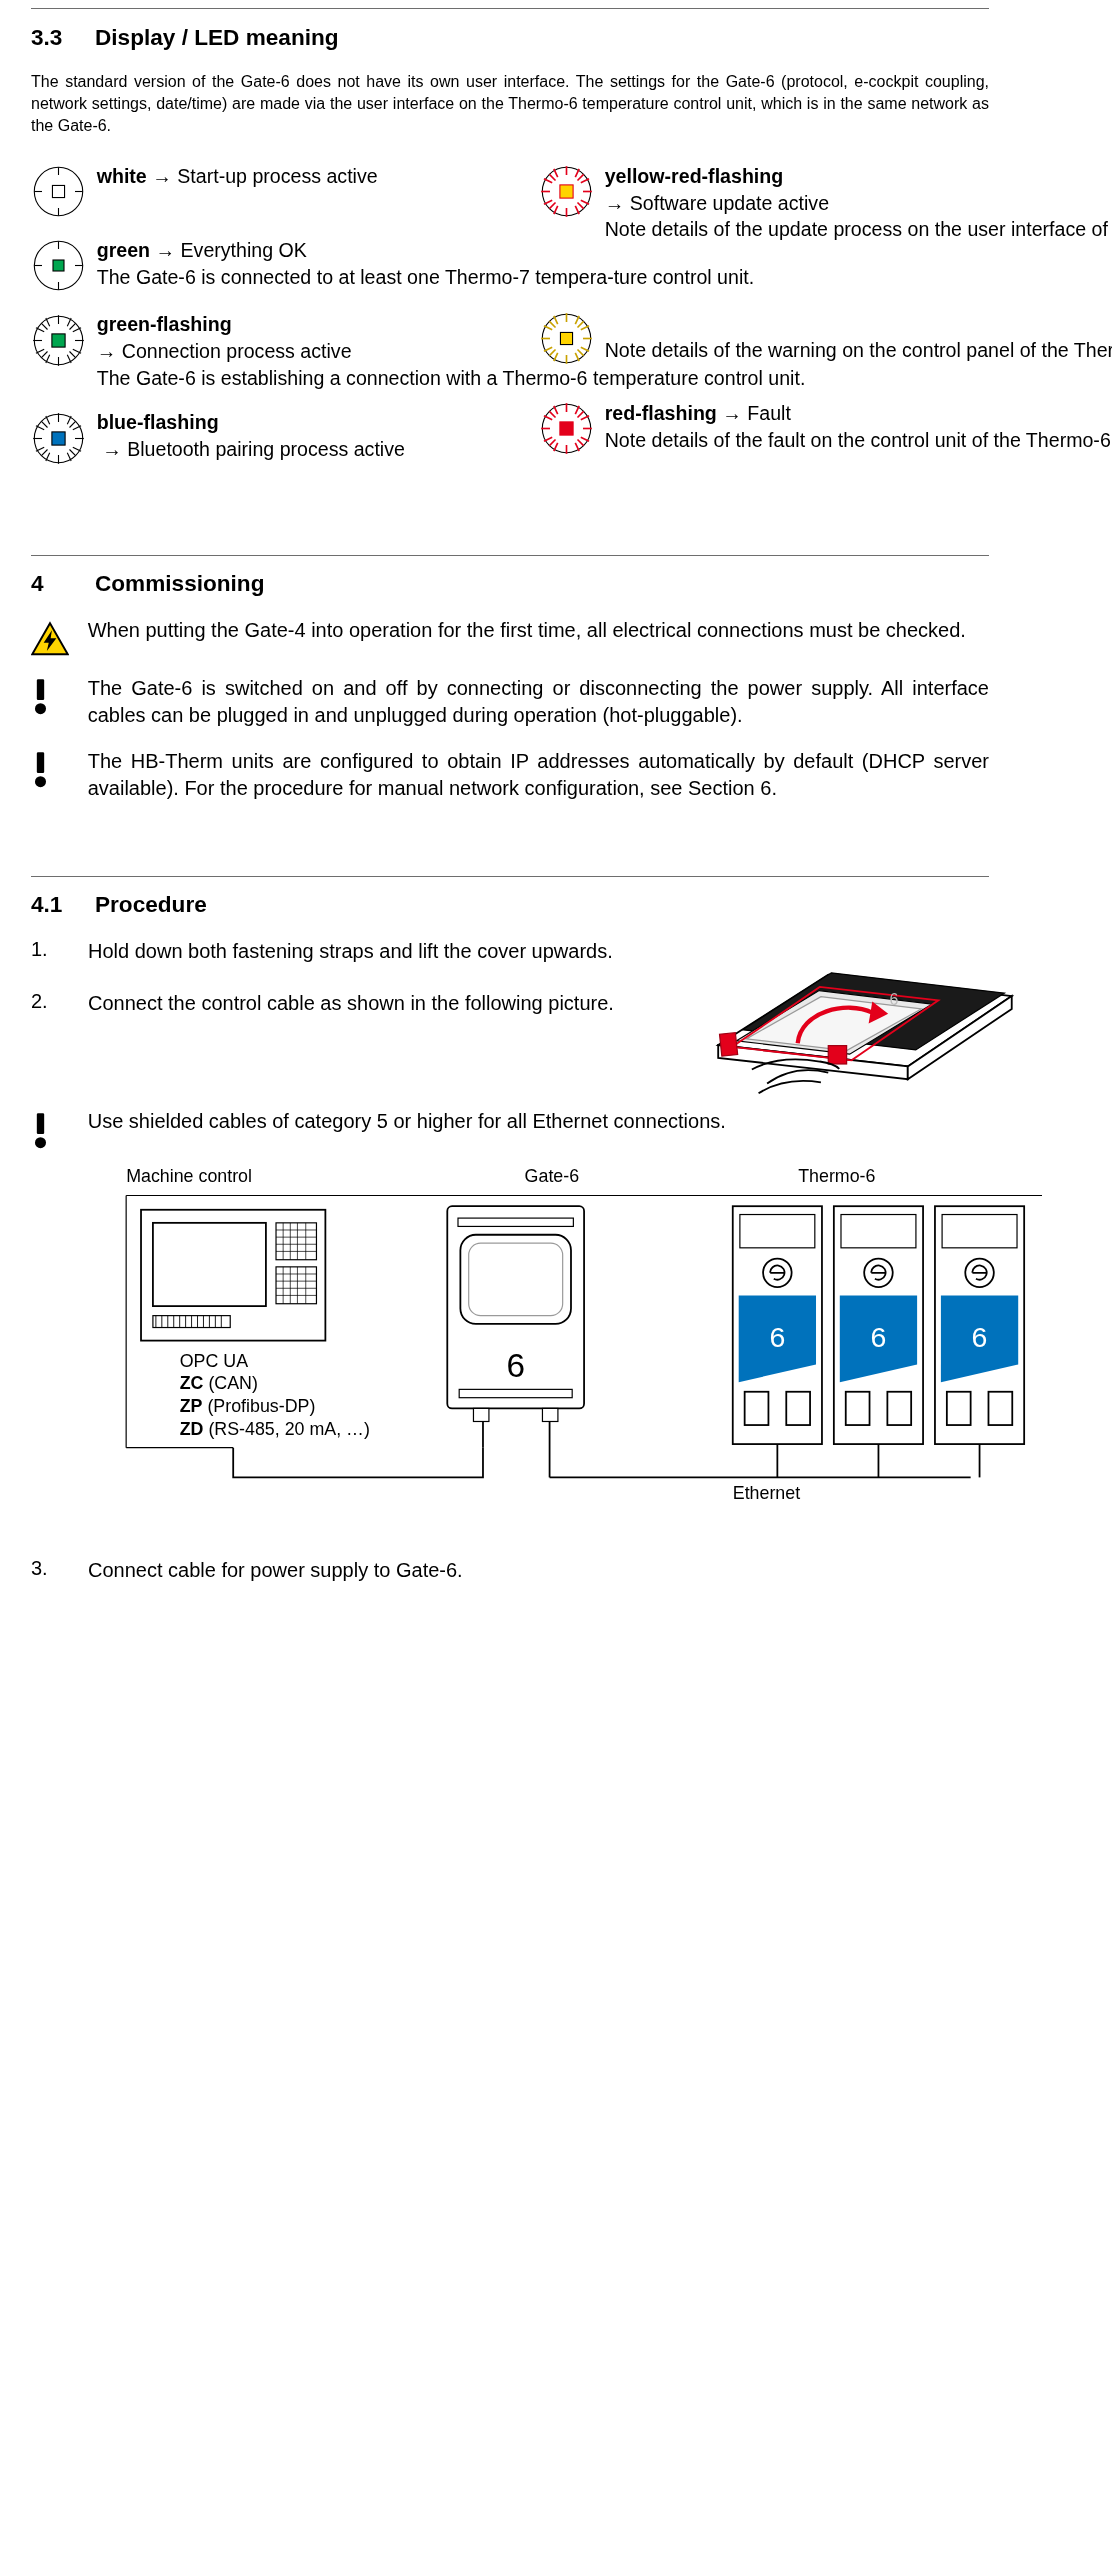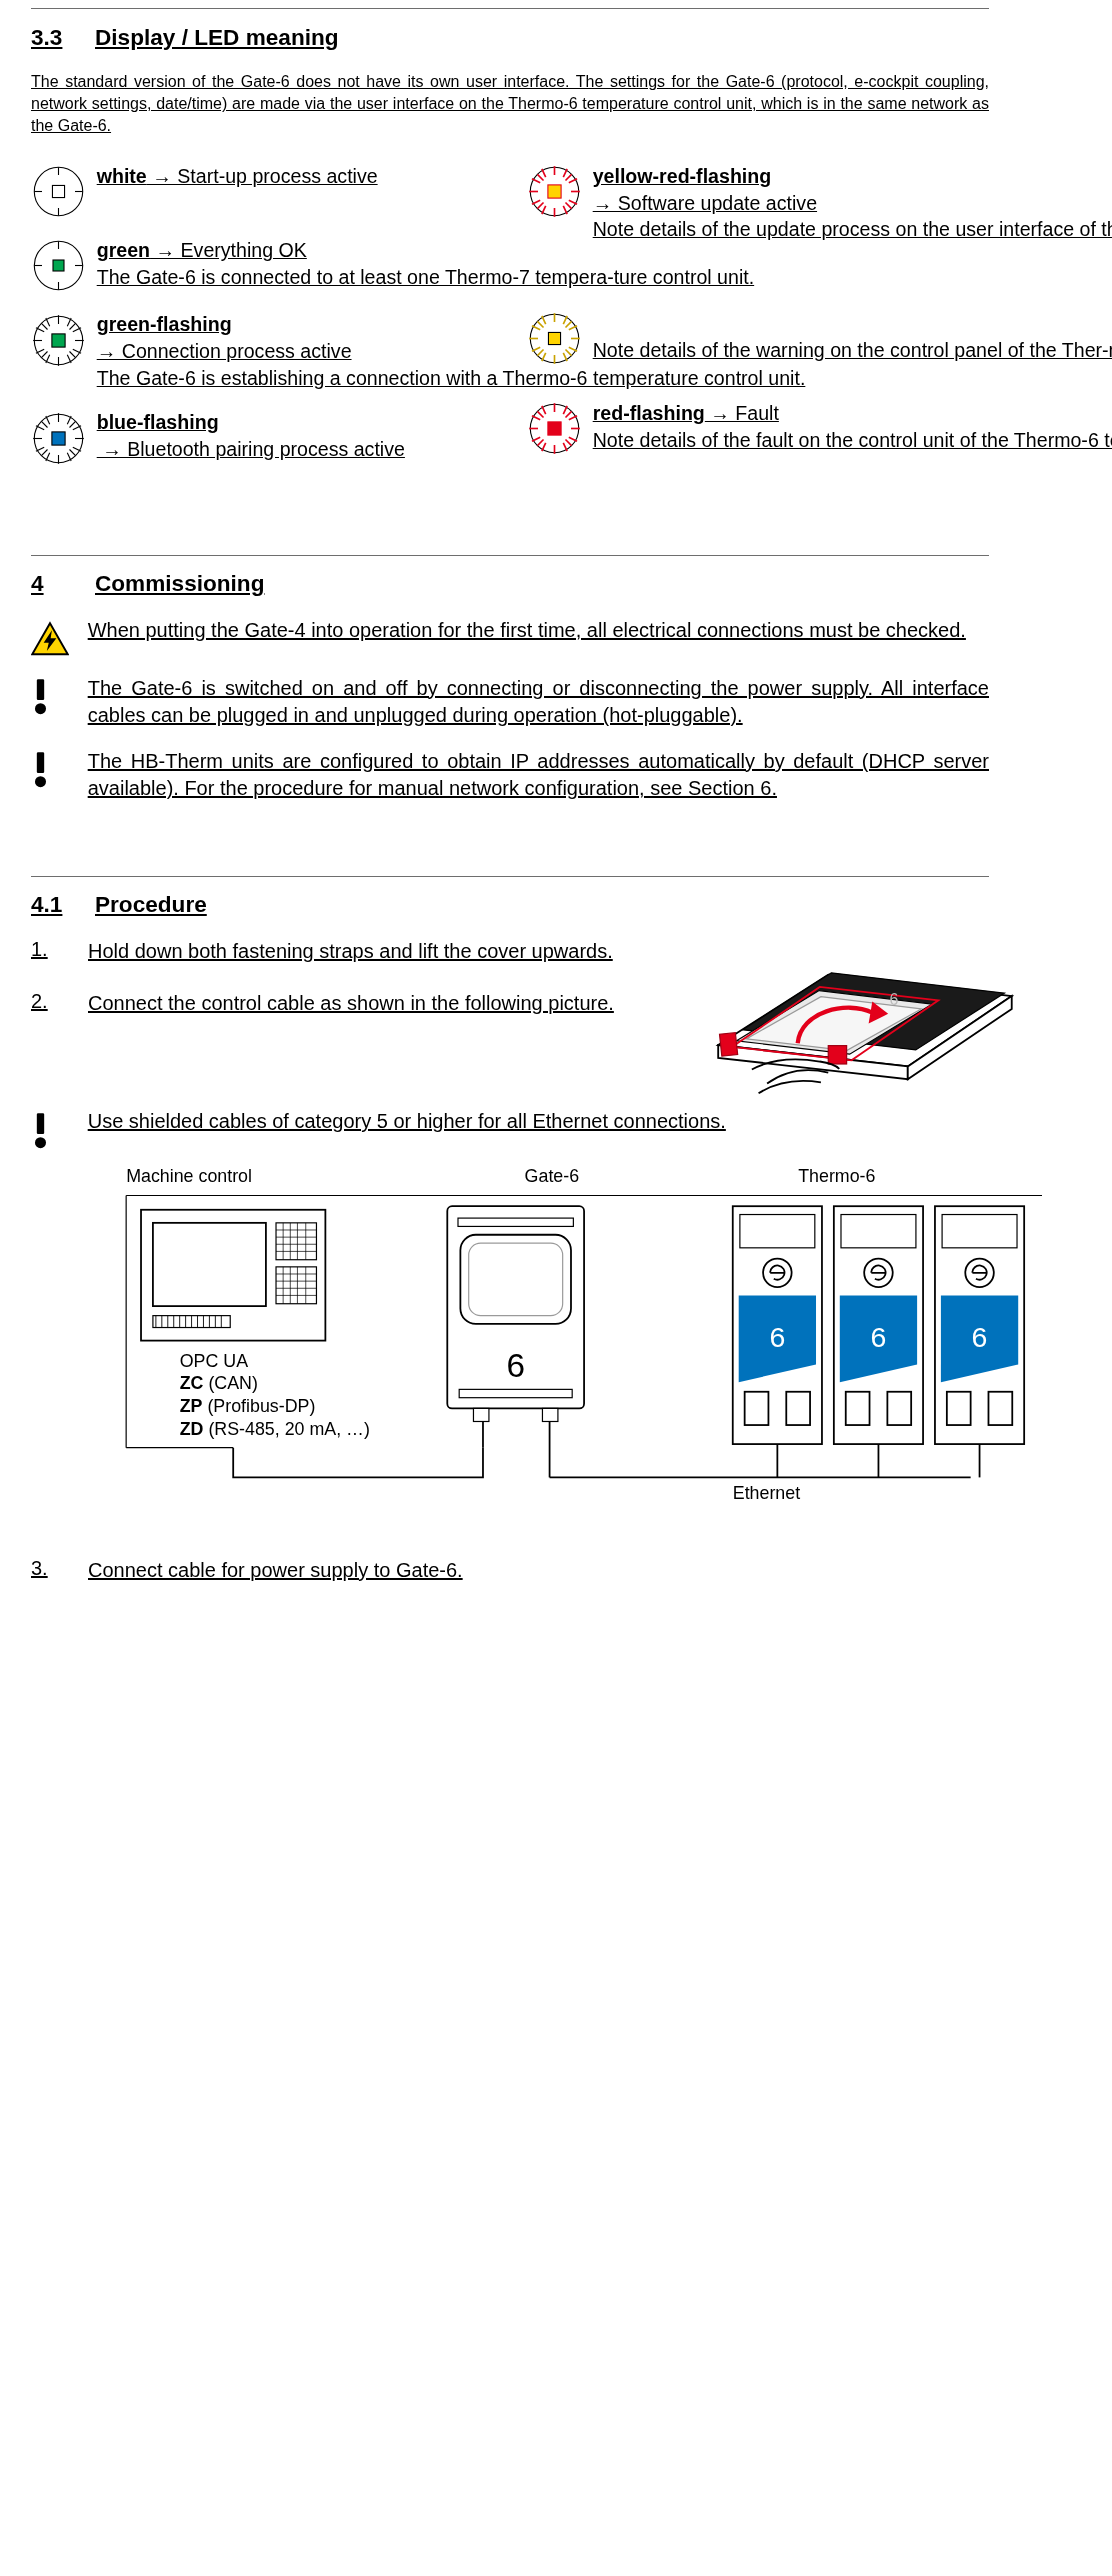--- a/index.html
+++ b/index.html
@@ -11,21 +11,20 @@
     font-family: "Liberation Sans", sans-serif;
     color: #000000;
     width: 1112px;
     -webkit-font-smoothing: antialiased;
   }
   .page {
     width: 1020px;
     box-sizing: border-box;
     padding: 0 31px 24px 31px;
     position: relative;
-    text-decoration: underline;
   }
   .rule {
     border: 0;
     border-top: 1.2px solid #6e6e6e;
     margin: 0;
   }
   .rule-top { margin-top: 8.3px; }
 
   h2.section-head {
     font-size: 22.6px;
@@ -39,21 +38,21 @@
   p.body {
     font-size: 16px;
     line-height: 1.38;
     margin: 0 0 16.7px 0;
     text-align: justify;
   }
 
   
   .led-table {
     display: flex;
-    gap: 4px;
+    gap: 16px;
     margin-top: 26px;
   }
   .led-col {
     width: 50%;
     box-sizing: border-box;
   }
   .led-col.right { padding-left: 13px; }
   .led-row {
     display: flex;
     align-items: flex-start;

